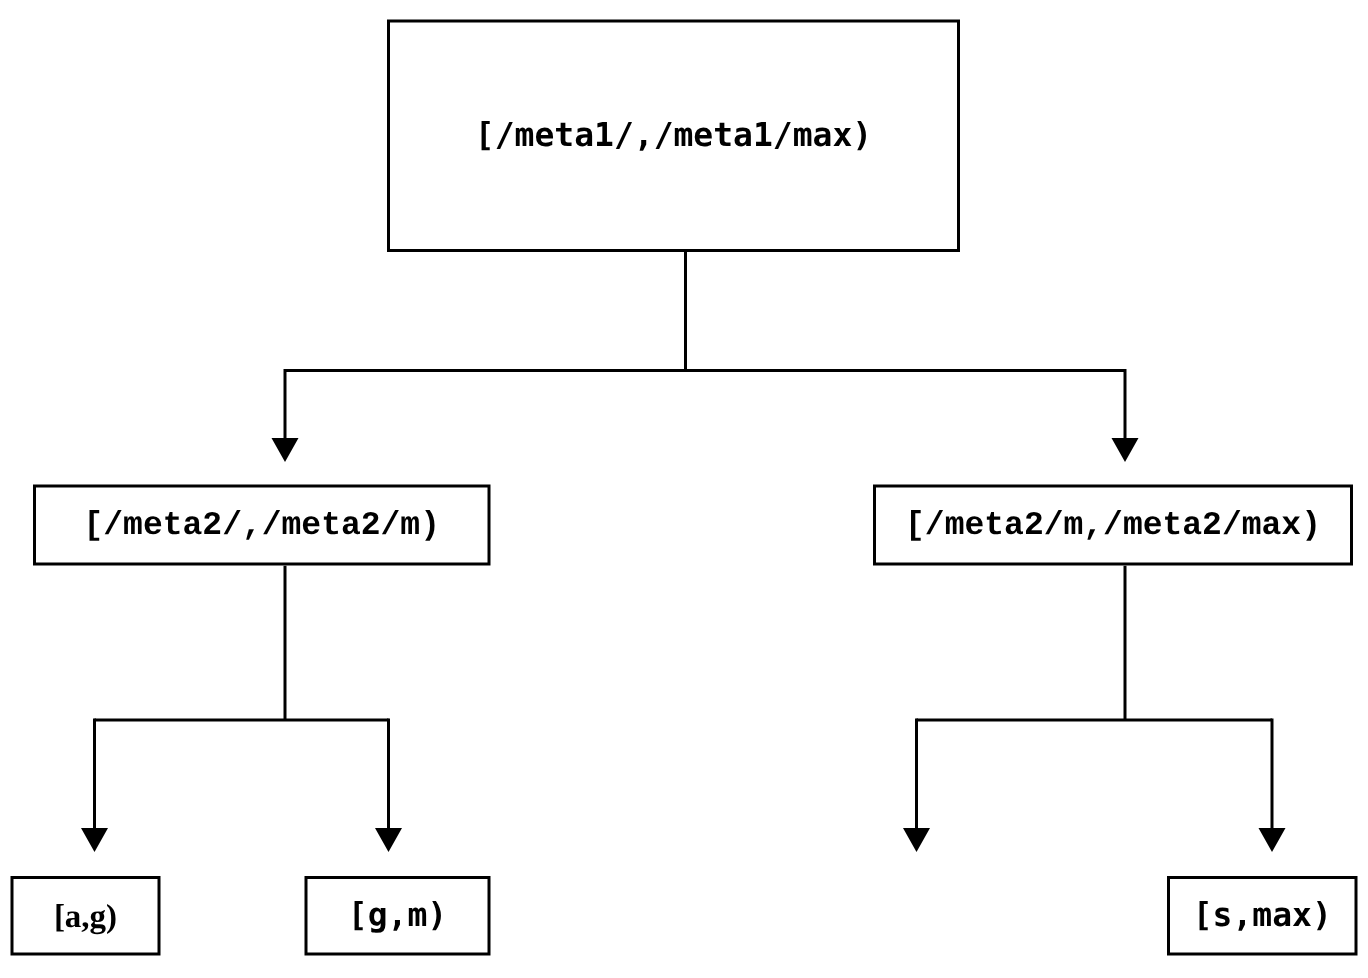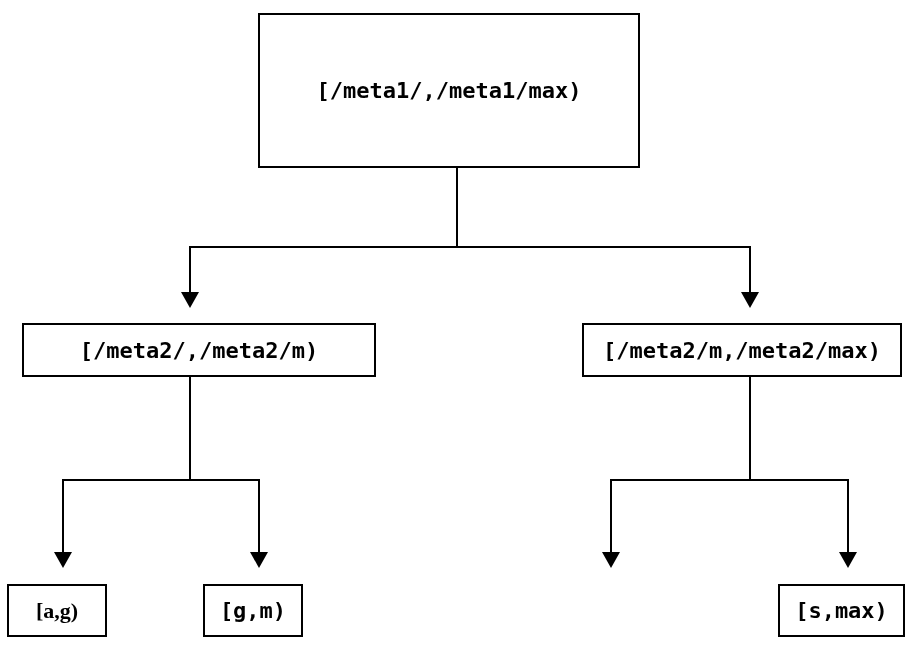--- a/index.html
+++ b/index.html
@@ -31,24 +31,24 @@
     display: flex;
     align-items: center;
     justify-content: center;
     font-size: 22px;
     font-weight: bold;
     letter-spacing: 0;
     white-space: nowrap;
   }
   
   .node-root      { left: 258px; top: 13px;  width: 382px; height: 155px; }
-  .node-left      { left: 22px;  top: 323px; width: 354px; height: 54px;  }
-  .node-right     { left: 582px; top: 323px; width: 320px; height: 54px;  }
+  .node-left      { left: 22px;  top: 323px; width: 305px; height: 54px; font-family: Liberation Mono, monospace;  }
+  .node-right     { left: 582px; top: 323px; width: 320px; height: 54px; font-family: Liberation Mono, monospace;  }
   .node-leaf-ag   { left: 7px;   top: 584px; width: 100px; height: 53px; font-family: Liberation Serif, serif;  }
-  .node-leaf-gm   { left: 203px; top: 584px; width: 100px; height: 53px;  }
+  .node-leaf-gm   { left: 203px; top: 584px; width: 124px; height: 53px;  }
   .node-leaf-ms   { left: 553px; top: 584px; width: 100px; height: 53px;  }
   .node-leaf-smax { left: 778px; top: 584px; width: 127px; height: 53px;  }
 </style>
 </head>
 <body>
 
 <div class="canvas">
 
   <svg class="connectors" width="912" height="652" viewBox="0 0 912 652" stroke="#000000" stroke-width="2" fill="#000000">
 

